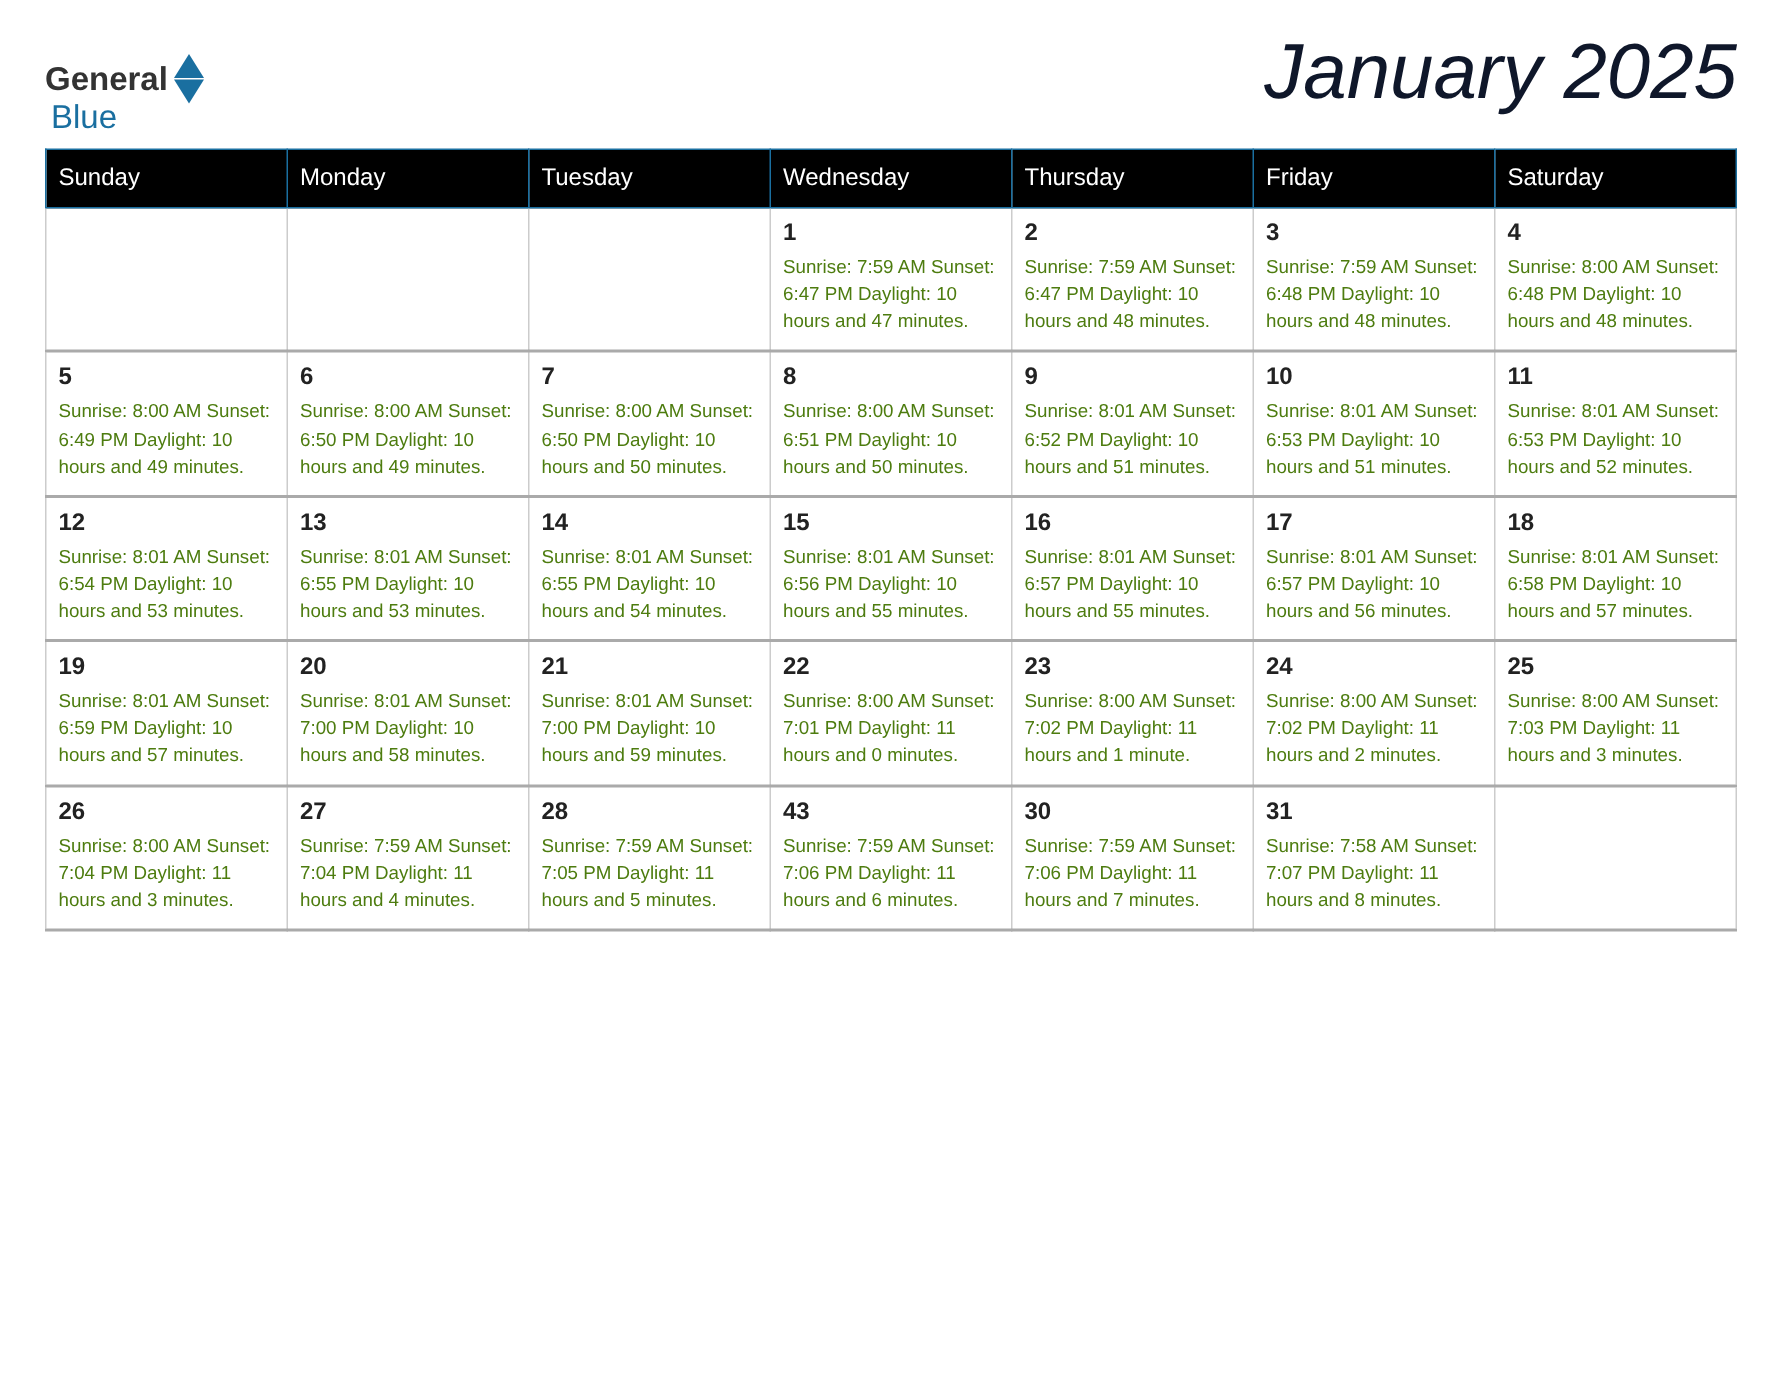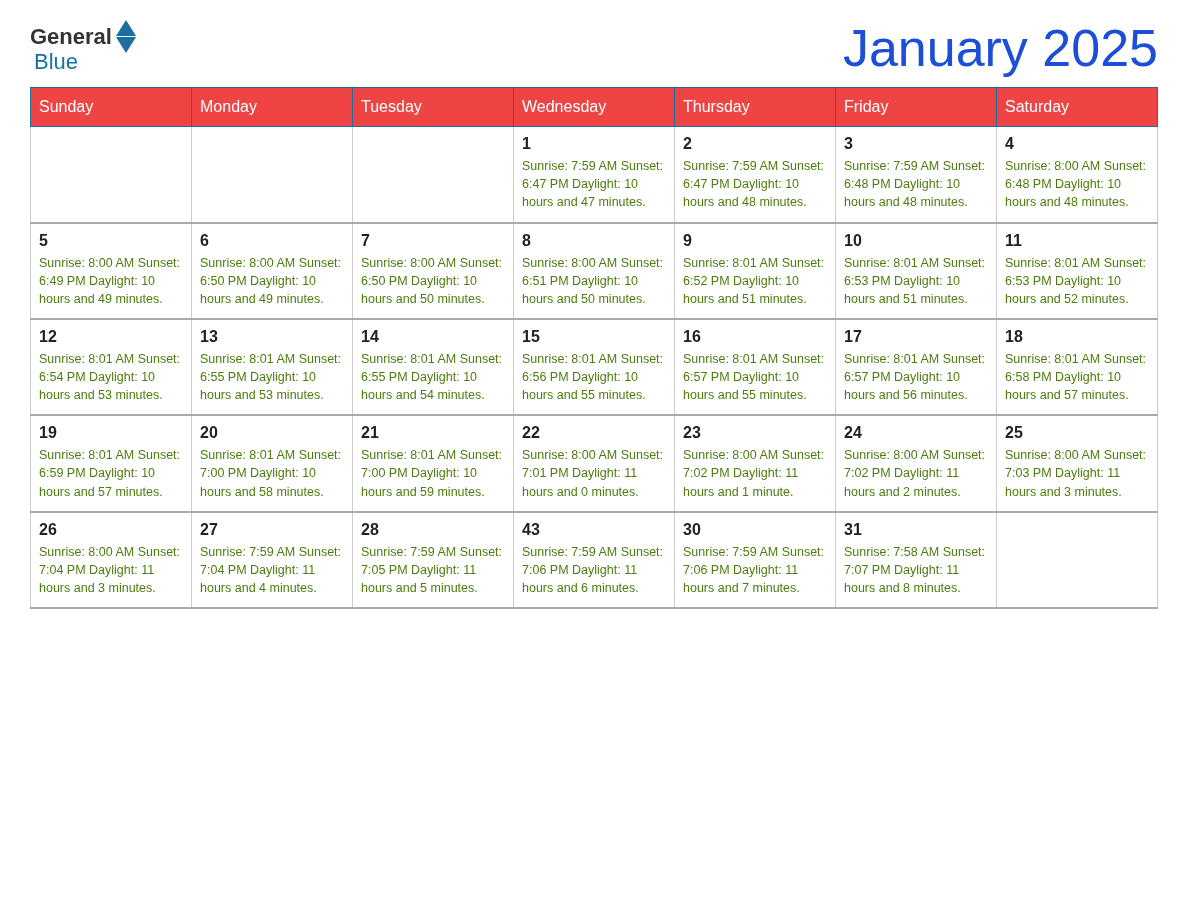--- a/index.html
+++ b/index.html
@@ -13,52 +13,54 @@
     .header {
       display: flex;
       justify-content: space-between;
       align-items: flex-start;
       margin-bottom: 10px;
     }
     .logo {
       display: flex;
       align-items: center;
       gap: 4px;
+      margin-top: 16px;
     }
     .logo-text-general {
       font-size: 22px;
       font-weight: bold;
       color: #333;
     }
     .logo-text-blue {
       font-size: 22px;
       font-weight: normal;
       color: #1a6fa0;
     }
     .title-block {
       text-align: right;
     }
     .calendar-title {
       font-size: 52px;
       font-weight: 300;
-      color: #1d4ed8;
+      color: #0f172a;
       line-height: 1.1;
+      font-style: italic;
     }
     .calendar-subtitle {
       font-size: 20px;
       color: #444;
       margin-top: 4px;
     }
     .calendar {
       width: 100%;
       border-collapse: collapse;
       margin-top: 10px;
     }
     .calendar thead tr {
-      background-color: #ef4444;
+      background-color: #000000;
     }
     .calendar thead th {
       color: #fff;
       font-size: 16px;
       font-weight: normal;
       padding: 10px 8px;
       text-align: left;
       border: 1px solid #1a6fa0;
     }
     .calendar tbody td {

